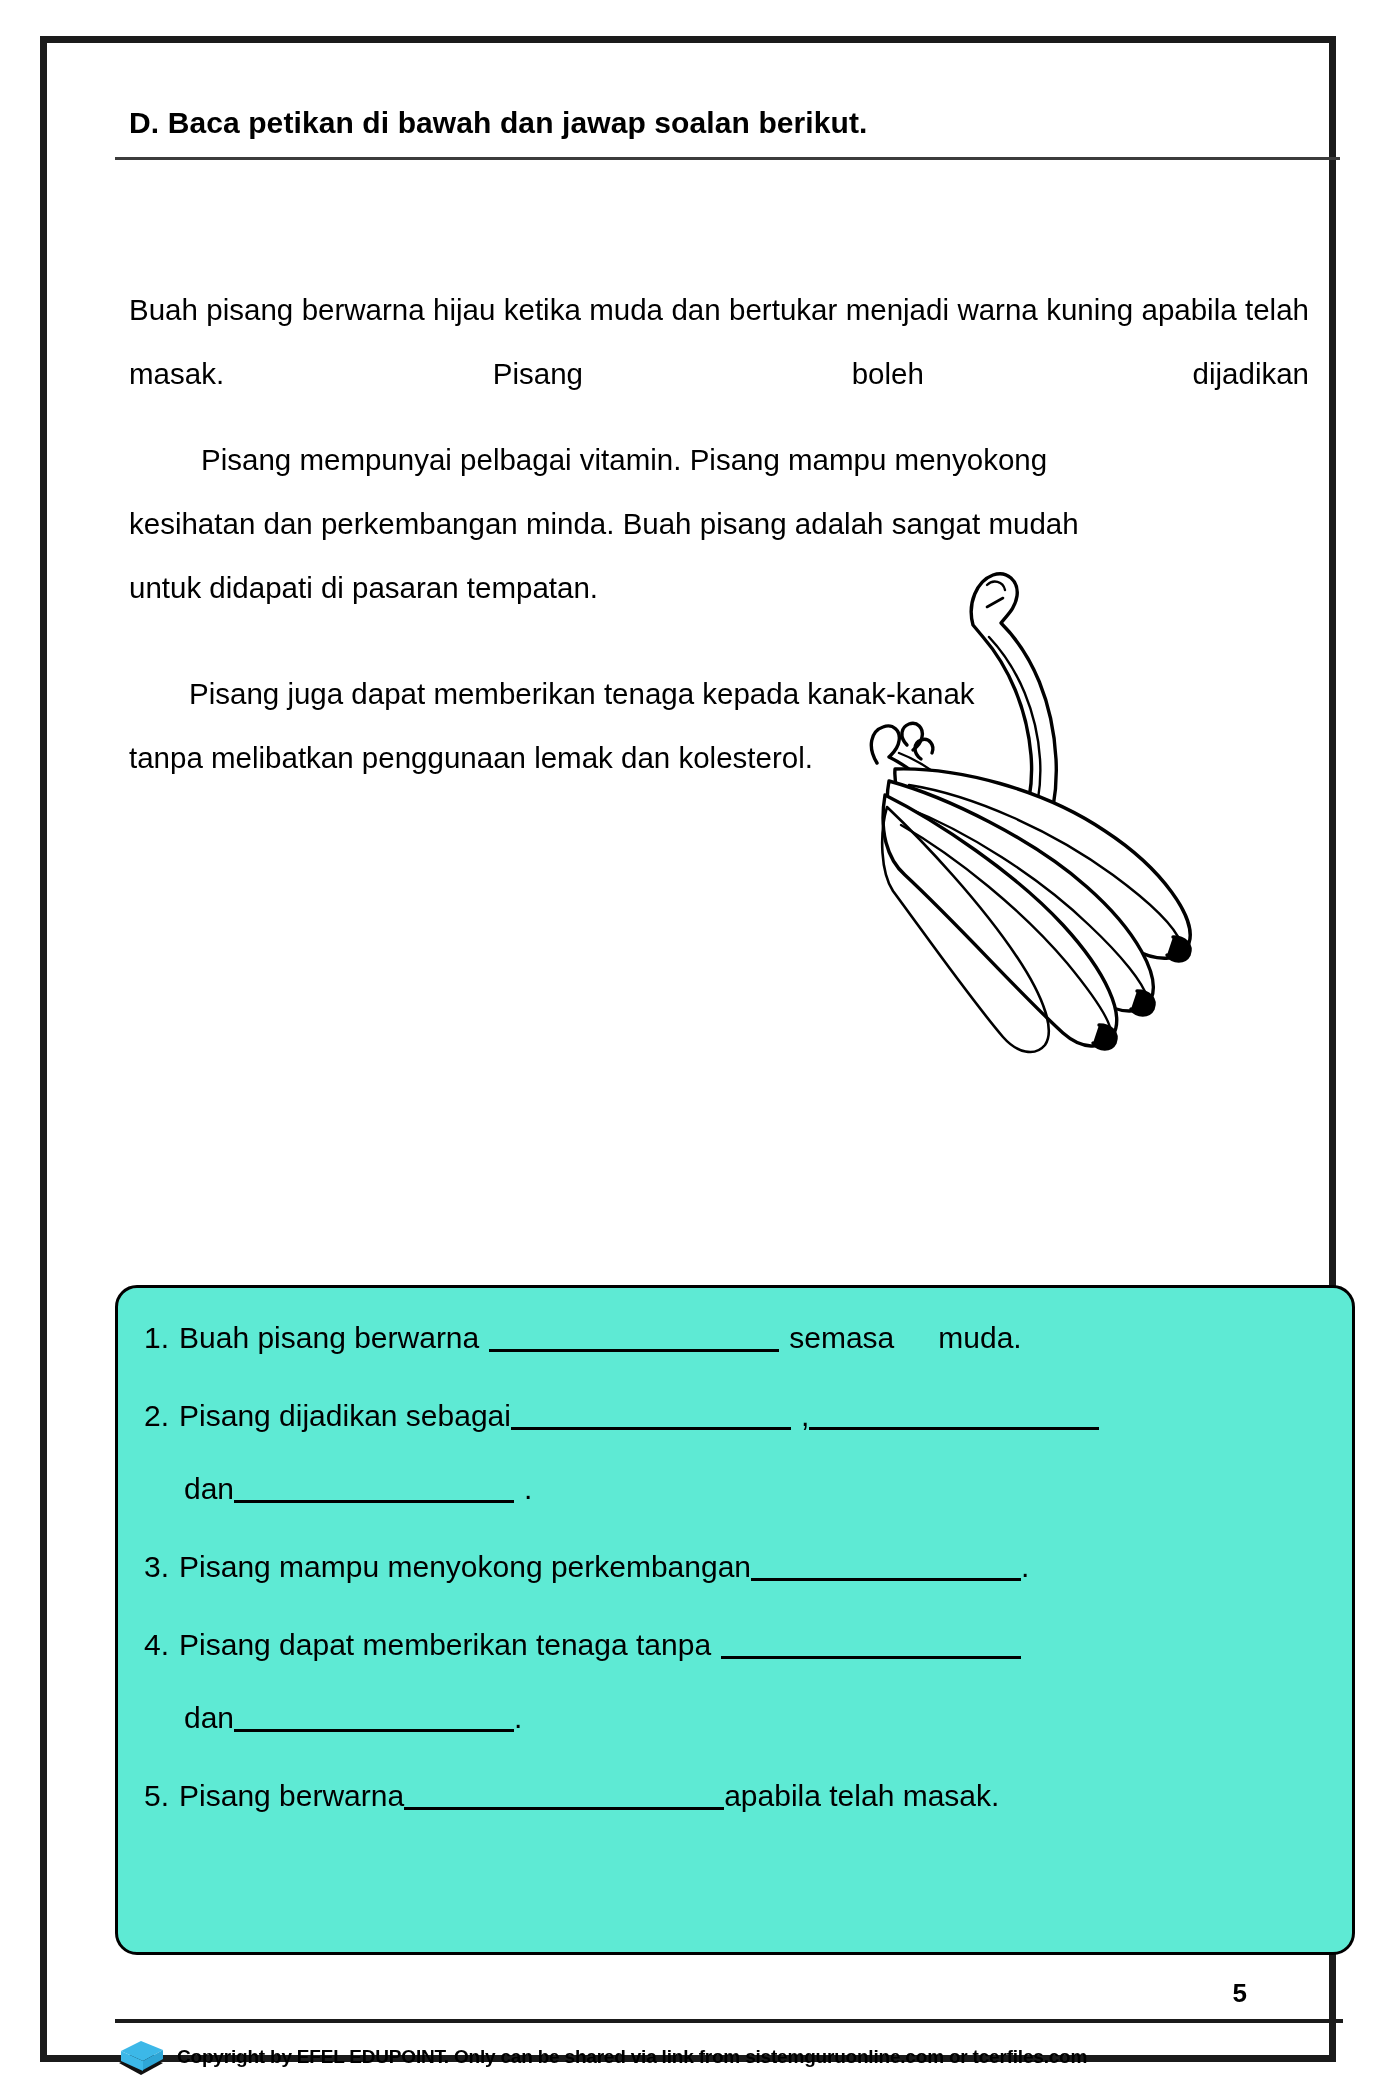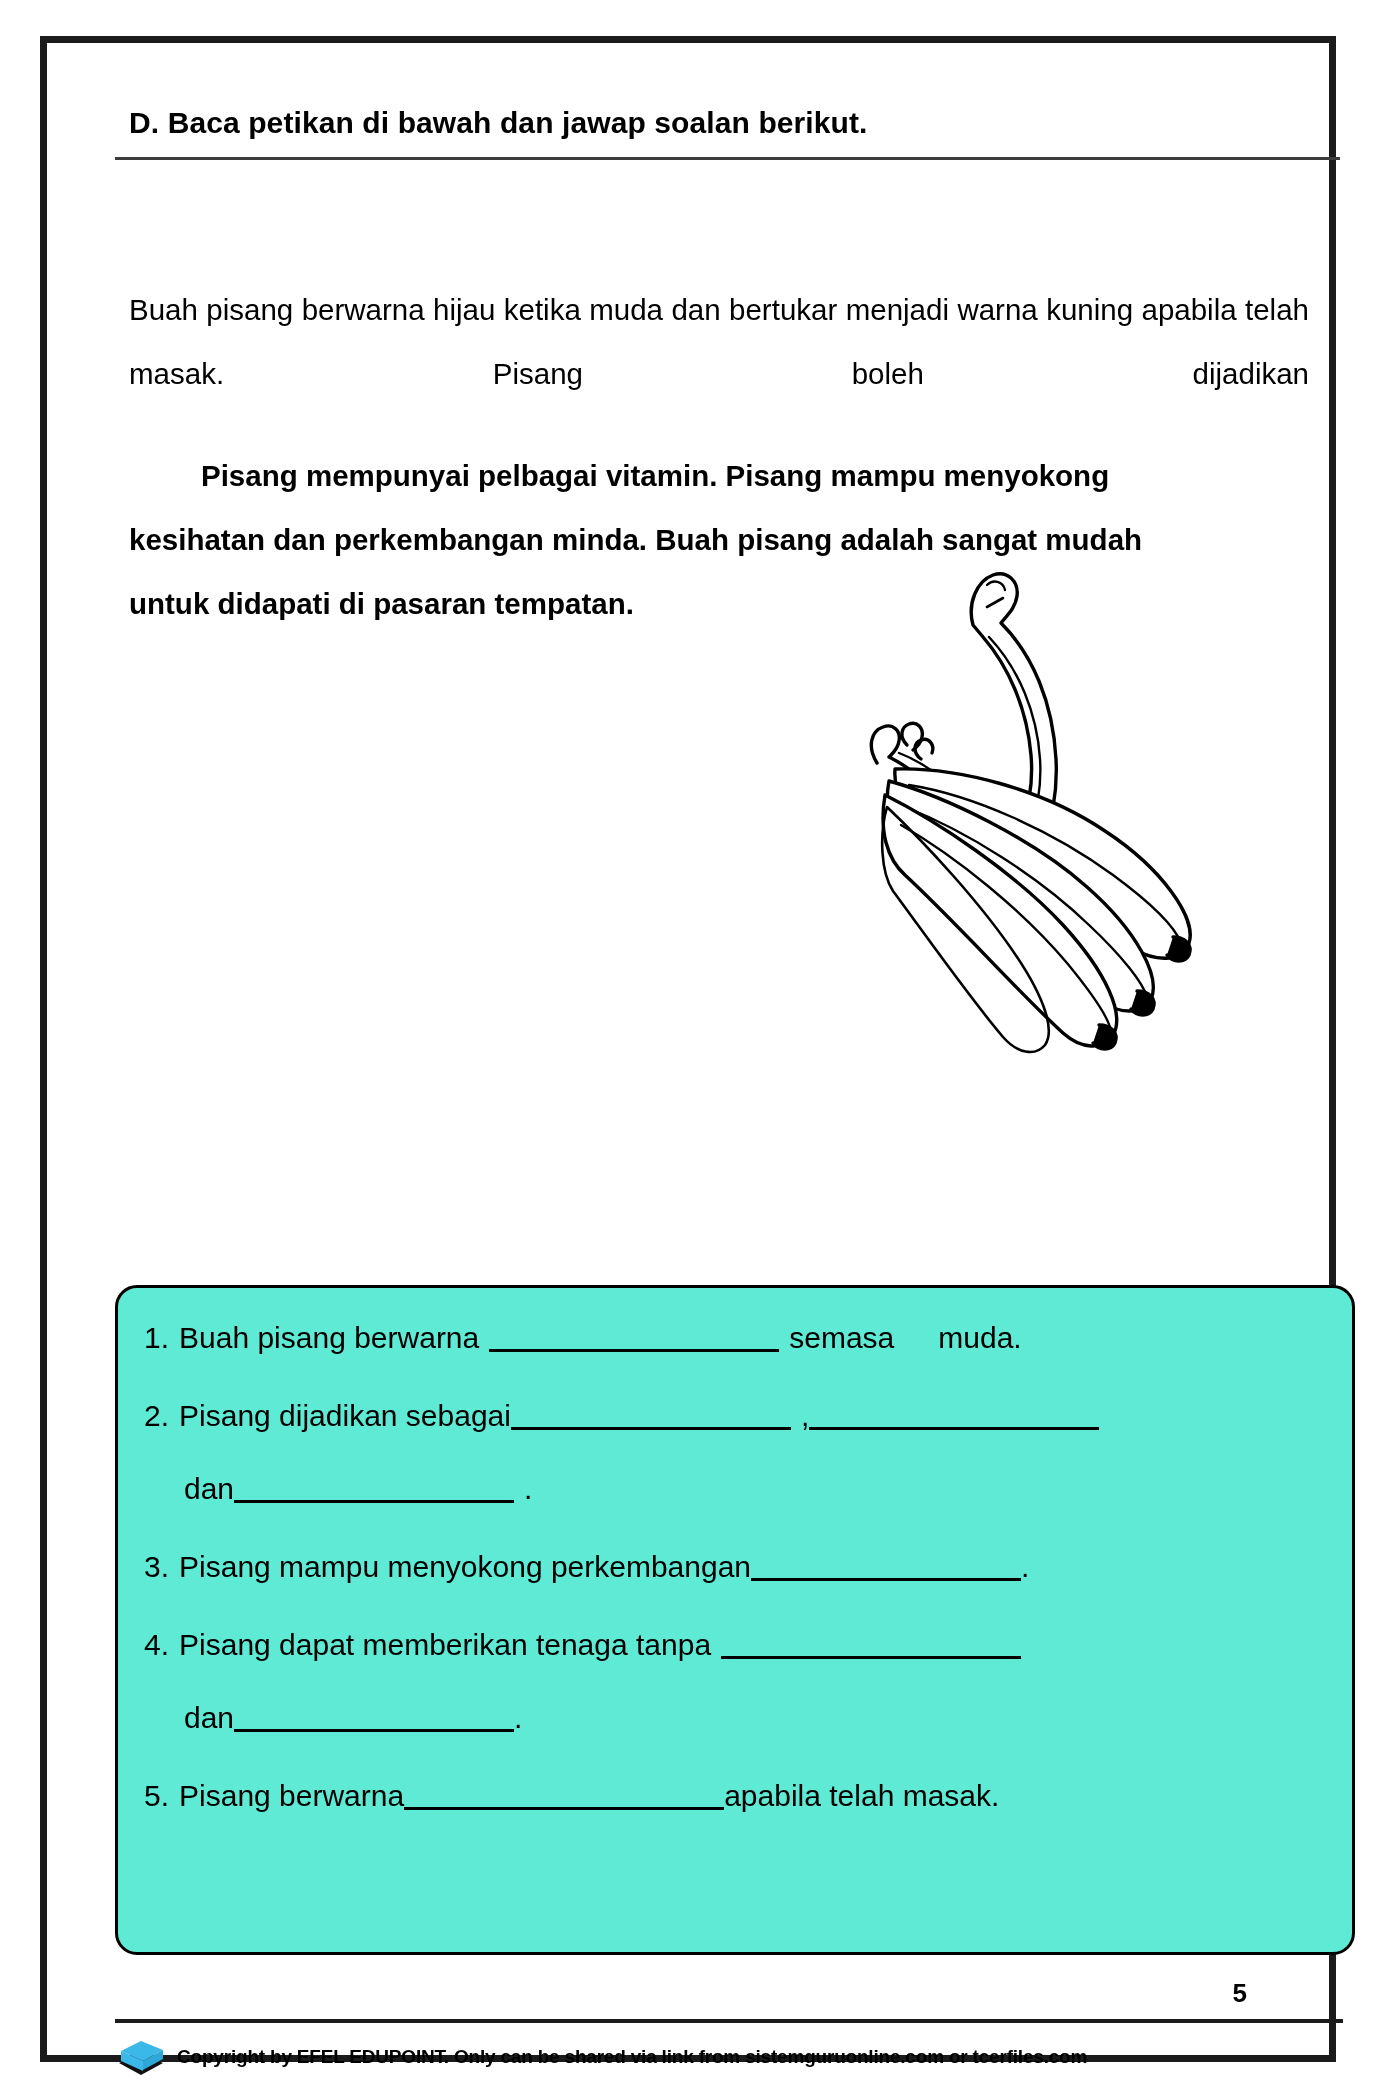--- a/index.html
+++ b/index.html
@@ -69,24 +69,23 @@
   .p1 {
     text-align: justify;
     text-align-last: justify;
     width: 1180px;
     margin: 0;
   }
   .p1 .lastline {
     display: block;
   }
   .p2 {
-    margin: 38px 0 0 0;
+    margin: 22px 0 0 0;
     width: 1020px;
     text-indent: 72px;
-    font-weight: bold;
   }
   .p3 {
     margin: 42px 0 0 0;
     width: 900px;
     text-indent: 60px;
   }
 
   
   .banana-art {
     position: absolute;
@@ -197,20 +196,21 @@
       <div class="heading-text">D. Baca petikan di bawah dan jawap soalan berikut.</div>
     </div>
     <div class="heading-rule"></div>
 
     <div class="passage">
       <div class="p1">
         <span>Buah pisang berwarna hijau ketika muda dan bertukar menjadi</span>
         <span>warna kuning apabila telah masak. Pisang boleh dijadikan</span>
       </div>
       <div class="p2">Pisang mempunyai pelbagai vitamin. Pisang mampu menyokong kesihatan dan perkembangan minda. Buah pisang adalah sangat mudah untuk didapati di pasaran tempatan.</div>
+      <div class="p3">Pisang juga dapat memberikan tenaga kepada kanak-kanak tanpa melibatkan penggunaan lemak dan kolesterol.</div>
     </div>
 
     <svg class="banana-art" viewBox="0 0 480 500">
       <g fill="#ffffff" stroke="#000000" stroke-width="3.4" stroke-linecap="round" stroke-linejoin="round">
 
         <path d="M136 62 C130 40 140 18 156 12 C170 7 182 18 180 33 C178 46 170 52 164 60
                  C196 92 216 140 219 196 C222 254 202 308 160 344 C150 352 140 352 136 344
                  C132 336 138 328 146 320 C182 286 198 240 194 192 C190 146 172 104 146 74 Z"></path>
         <path d="M152 74 C182 106 200 150 203 196 C206 244 190 288 158 320" fill="none" stroke-width="2.4"></path>
         <path d="M150 22 C156 16 166 18 168 27" fill="none" stroke-width="2.4"></path>

